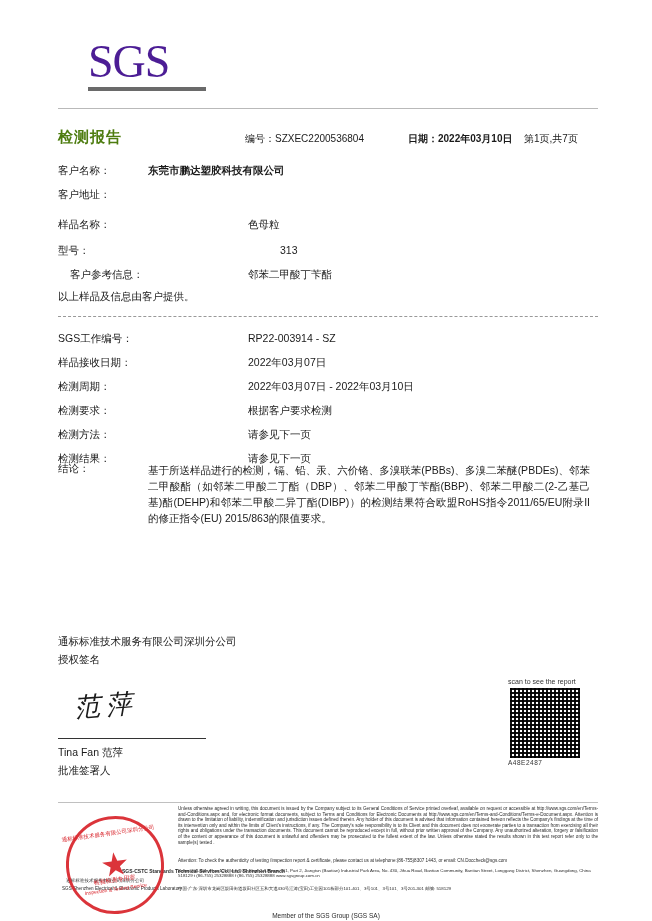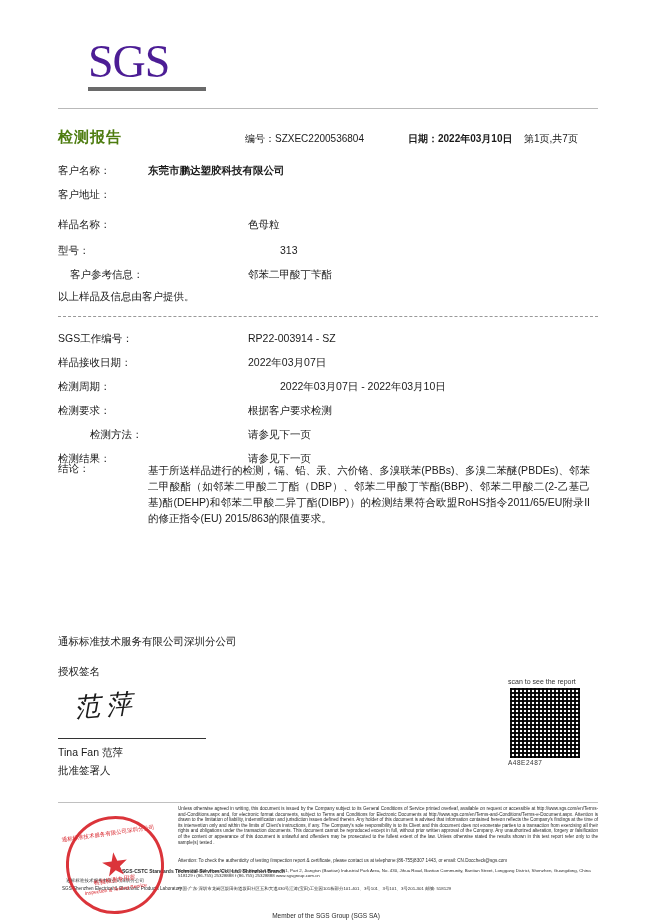--- a/index.html
+++ b/index.html
@@ -138,21 +138,20 @@
     top: 625px;
     font-size: 10.5px;
     color: #1a1a1a;
   }
   .sign-auth {
     position: absolute;
     left: 28px;
     top: 643px;
     font-size: 10.5px;
     color: #1a1a1a;
-    margin-top: 12px;
   }
   .signature {
     position: absolute;
     left: 44px;
     top: 678px;
     font-family: "Liberation Serif", serif;
     font-size: 26px;
     font-style: italic;
     color: #1b1b1b;
     transform: rotate(-4deg);
@@ -363,26 +362,26 @@
 
     <div class="dash-sep" style="top:306px;"></div>
 
     <div class="field-label" style="top:322px;left:28px;">SGS工作编号：</div>
     <div class="field-value" style="top:322px;left:218px;">RP22-003914 - SZ</div>
 
     <div class="field-label" style="top:346px;left:28px;">样品接收日期：</div>
     <div class="field-value" style="top:346px;left:218px;">2022年03月07日</div>
 
     <div class="field-label" style="top:370px;left:28px;">检测周期：</div>
-    <div class="field-value" style="top:370px;left:218px;margin-left:32px;">2022年03月07日 - 2022年03月10日</div>
+    <div class="field-value" style="top:370px;left:218px;">2022年03月07日 - 2022年03月10日</div>
 
     <div class="field-label" style="top:394px;left:28px;">检测要求：</div>
     <div class="field-value" style="top:394px;left:218px;">根据客户要求检测</div>
 
-    <div class="field-label" style="top:418px;left:28px;margin-left:32px;">检测方法：</div>
+    <div class="field-label" style="top:418px;left:28px;">检测方法：</div>
     <div class="field-value" style="top:418px;left:218px;">请参见下一页</div>
 
     <div class="field-label" style="top:442px;left:28px;">检测结果：</div>
     <div class="field-value" style="top:442px;left:218px;">请参见下一页</div>
 
     <div class="field-label" style="top:452px;left:28px;">结论：</div>
     <div class="concl-text">基于所送样品进行的检测，镉、铅、汞、六价铬、多溴联苯(PBBs)、多溴二苯醚(PBDEs)、邻苯二甲酸酯（如邻苯二甲酸二丁酯（DBP）、邻苯二甲酸丁苄酯(BBP)、邻苯二甲酸二(2-乙基己基)酯(DEHP)和邻苯二甲酸二异丁酯(DIBP)）的检测结果符合欧盟RoHS指令2011/65/EU附录II的修正指令(EU) 2015/863的限值要求。</div>
 
     <div class="sign-company">通标标准技术服务有限公司深圳分公司</div>
     <div class="sign-auth">授权签名</div>

